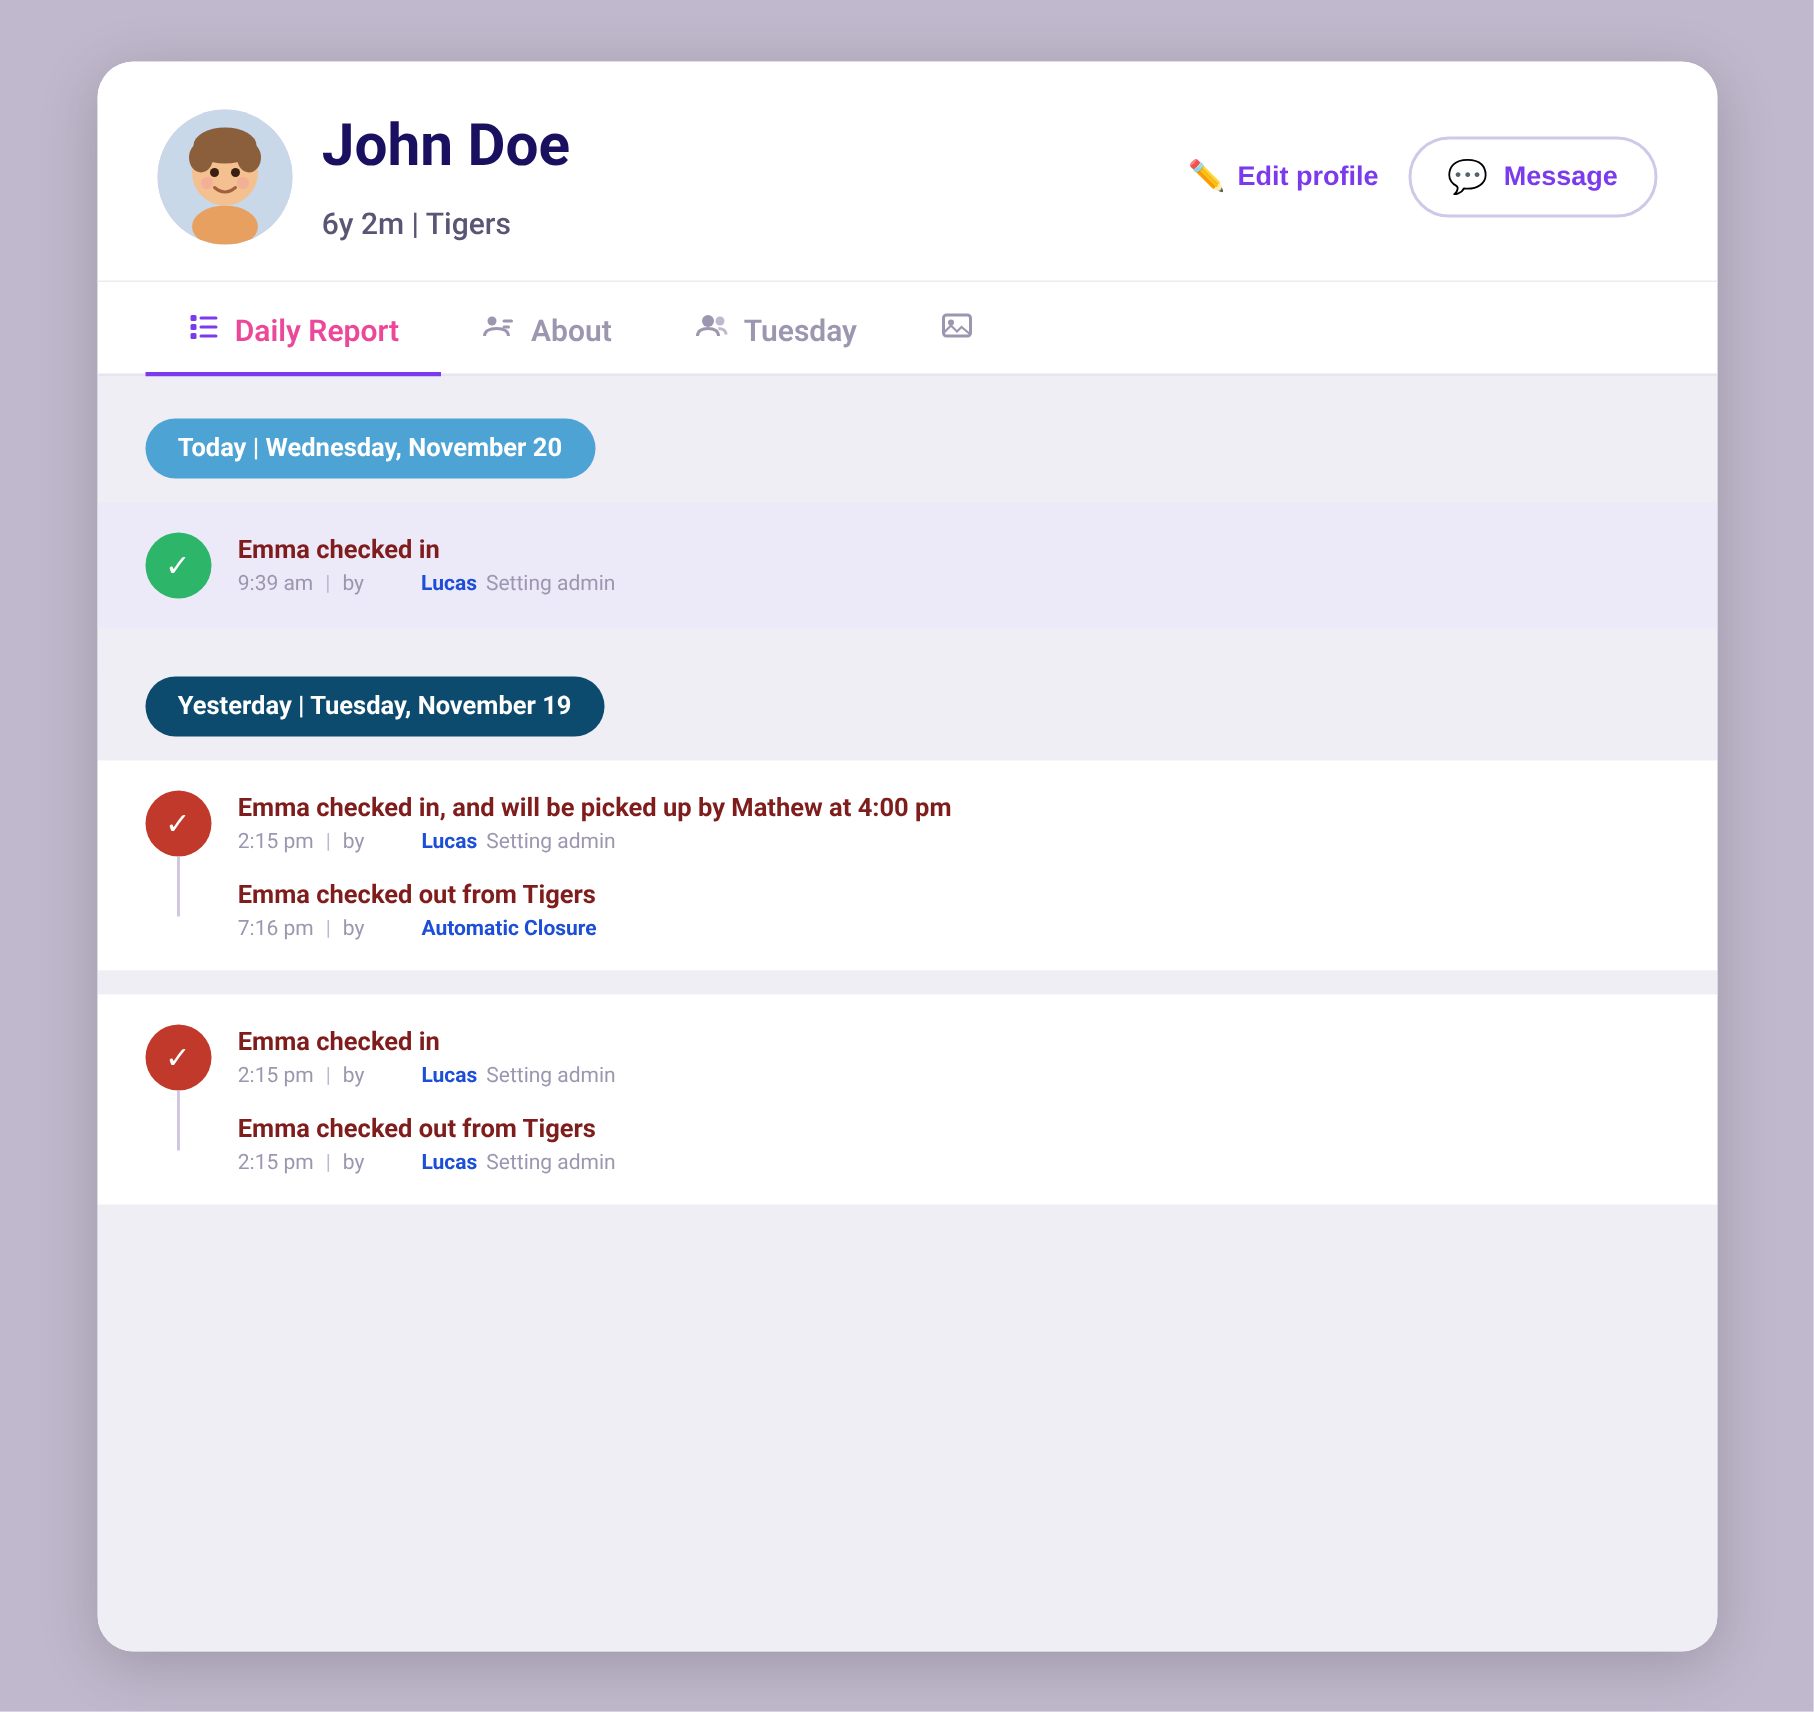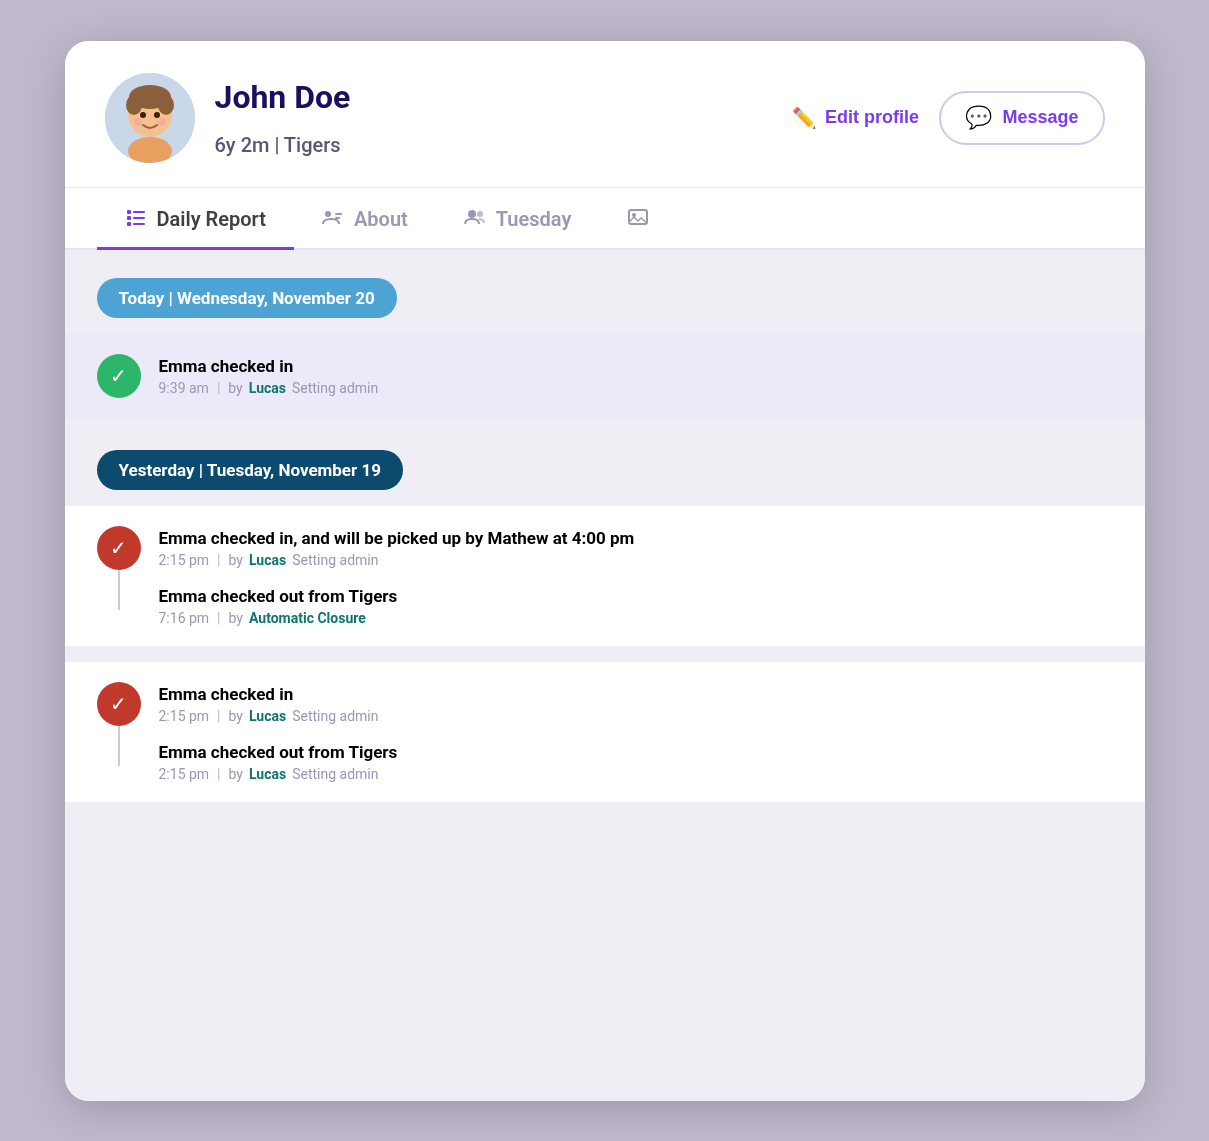--- a/index.html
+++ b/index.html
@@ -43,21 +43,21 @@
       justify-content: center;
     }
     .avatar svg {
       width: 90px;
       height: 90px;
     }
     .profile-info {
       flex: 1;
     }
     .profile-name {
-      font-size: 32px;
+      font-size: 39px;
       font-weight: 700;
       color: #1a1060;
       line-height: 1.2;
     }
     .profile-sub {
       font-size: 20px;
       color: #5a5475;
       margin-top: 16px;
       font-weight: 500;
     }
@@ -112,21 +112,21 @@
       gap: 10px;
       padding: 18px 28px 14px 28px;
       cursor: pointer;
       font-size: 20px;
       font-weight: 600;
       color: #9d96b0;
       border-bottom: 3px solid transparent;
       margin-bottom: -2px;
     }
     .tab-item.active {
-      color: #404040;
+      color: #ec4899;
       border-bottom: 3px solid #7c3aed;
     }
     .tab-item .tab-icon {
       font-size: 22px;
     }
     .tab-item.active .tab-icon {
       color: #7c3aed;
     }
 
     
@@ -202,33 +202,34 @@
       min-height: 40px;
     }
 
     .event-content {
       flex: 1;
       padding-top: 2px;
     }
     .event-title {
       font-size: 17px;
       font-weight: 700;
-      color: #000000;
+      color: #7f1d1d;
       margin-bottom: 4px;
     }
     .event-meta {
       font-size: 14px;
       color: #9d96b0;
       display: flex;
       align-items: center;
       gap: 6px;
     }
     .event-meta .by-name {
       font-weight: 700;
-      color: #0f766e;
+      color: #1d4ed8;
+      margin-left: 32px;
     }
     .event-meta .separator {
       color: #c0b8cc;
       margin: 0 2px;
     }
 
     
     .section-gap {
       height: 24px;
       background: #f0eef5;

